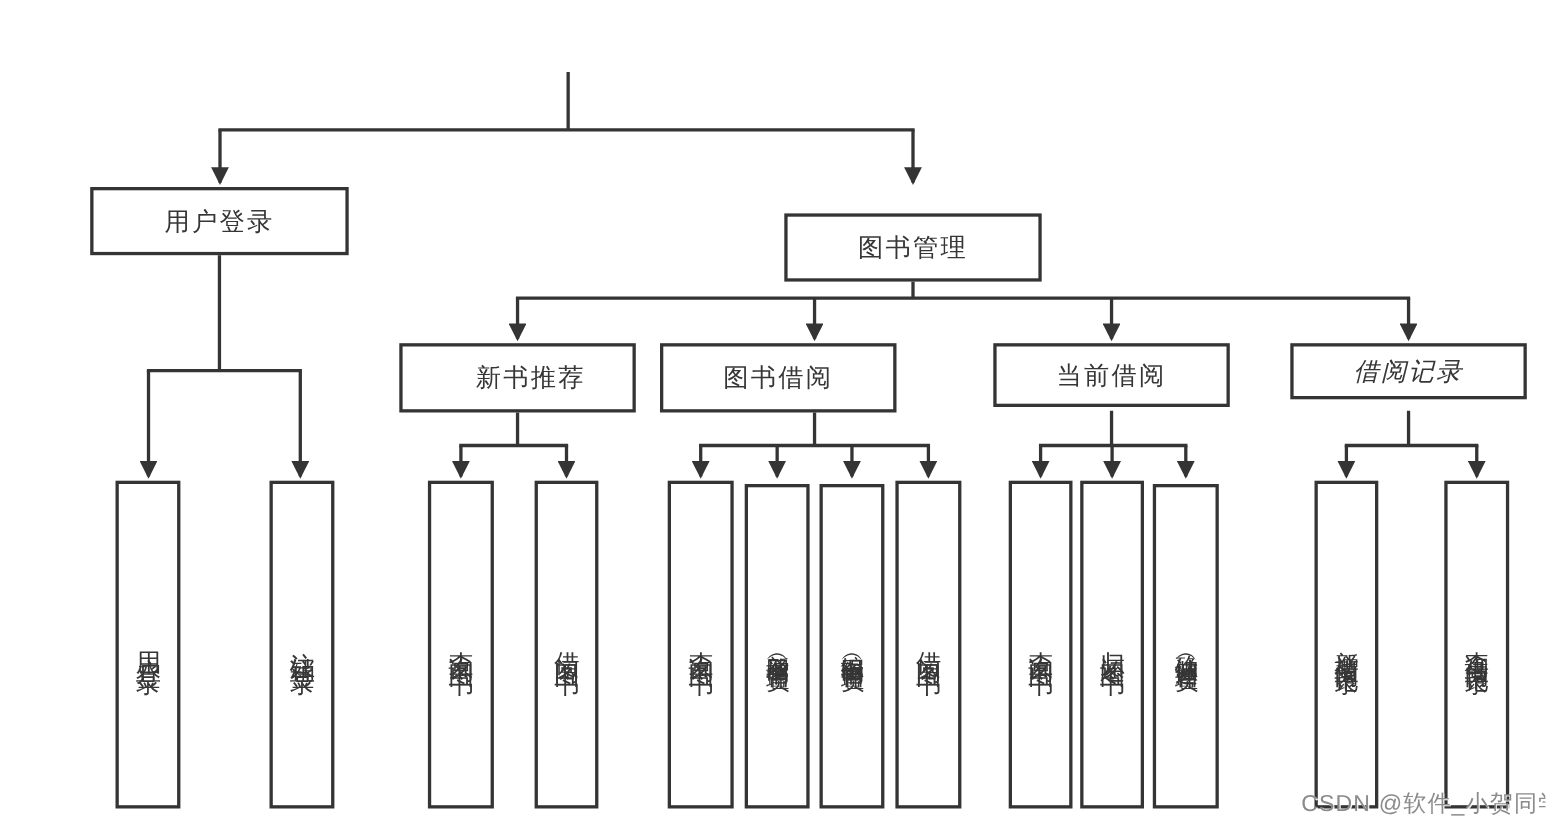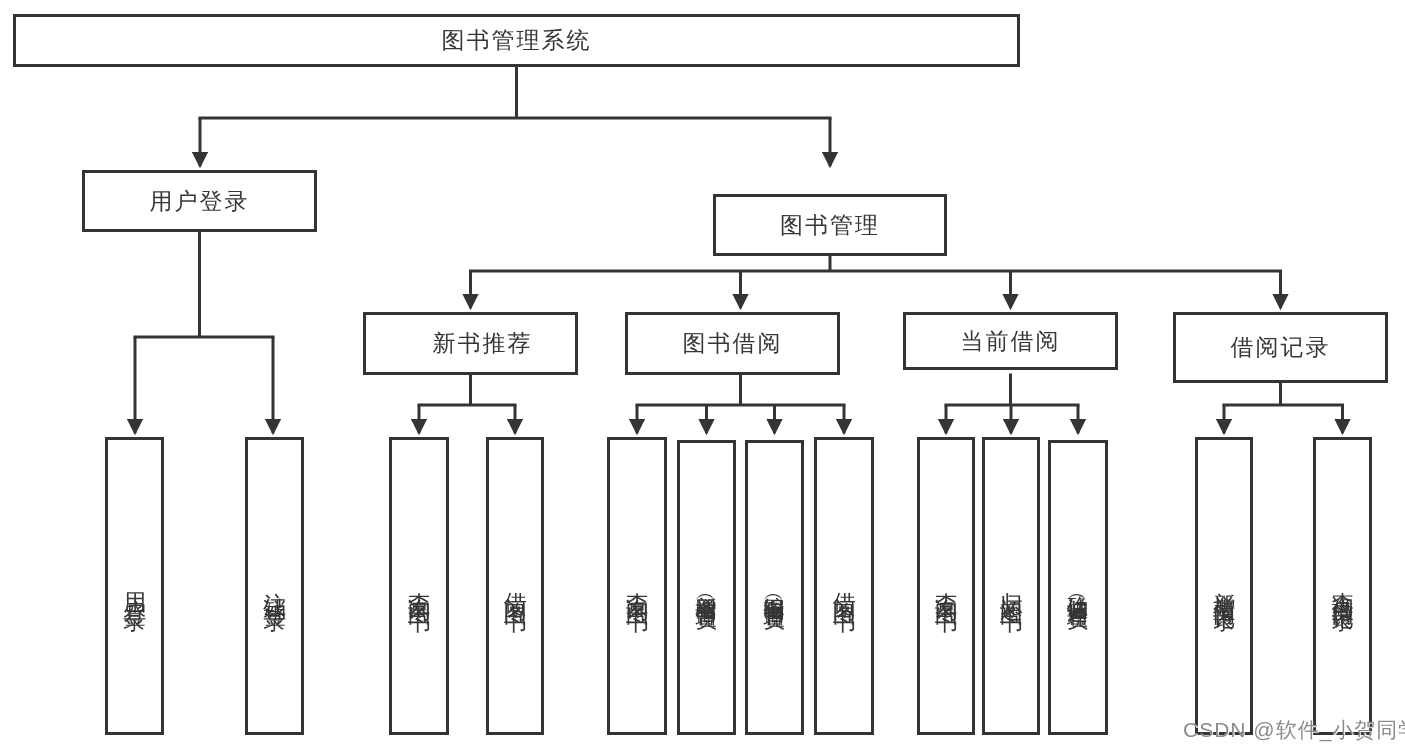--- a/index.html
+++ b/index.html
@@ -66,41 +66,38 @@
     <path d="M1010.5,375 V405 M946,405 H1078" stroke-linecap="square"></path>
     <path d="M946,405 V433" marker-end="url(#arw)"></path>
     <path d="M1011,405 V433" marker-end="url(#arw)"></path>
     <path d="M1078,405 V433" marker-end="url(#arw)"></path>
 
     <path d="M1280.5,375 V405 M1224,405 H1342.5" stroke-linecap="square"></path>
     <path d="M1224,405 V433" marker-end="url(#arw)"></path>
     <path d="M1342.5,405 V433" marker-end="url(#arw)"></path>
   </svg>
 
-  <div class="node" style="left:13px;top:14px;width:1007px;height:53px;">
-    <span>图书管理系统</span>
-  </div>
 
   <div class="node" style="left:82px;top:170px;width:235px;height:62px;">
     <span>用户登录</span>
   </div>
   <div class="node" style="left:713px;top:170px;width:234px;height:62px;margin-top:24px;">
     <span>图书管理</span>
   </div>
 
   <div class="node" style="left:363px;top:312px;width:215px;height:63px;padding-left:24px;">
     <span>新书推荐</span>
   </div>
-  <div class="node" style="left:625px;top:312px;width:215px;height:63px;">
+  <div class="node" style="left:600px;top:312px;width:215px;height:63px;">
     <span>图书借阅</span>
   </div>
   <div class="node" style="left:903px;top:312px;width:215px;height:58px;">
     <span>当前借阅</span>
   </div>
-  <div class="node" style="left:1173px;top:312px;width:215px;height:71px;">
+  <div class="node" style="left:1173px;top:312px;width:215px;height:51px;font-style:italic;">
     <span>借阅记录</span>
   </div>
 
   <div class="node nodev" style="left:105px;top:437px;width:59px;height:298px;">
     <span>用户登录</span>
   </div>
   <div class="node nodev" style="left:245px;top:437px;width:59px;height:298px;">
     <span>注销登录</span>
   </div>
 

